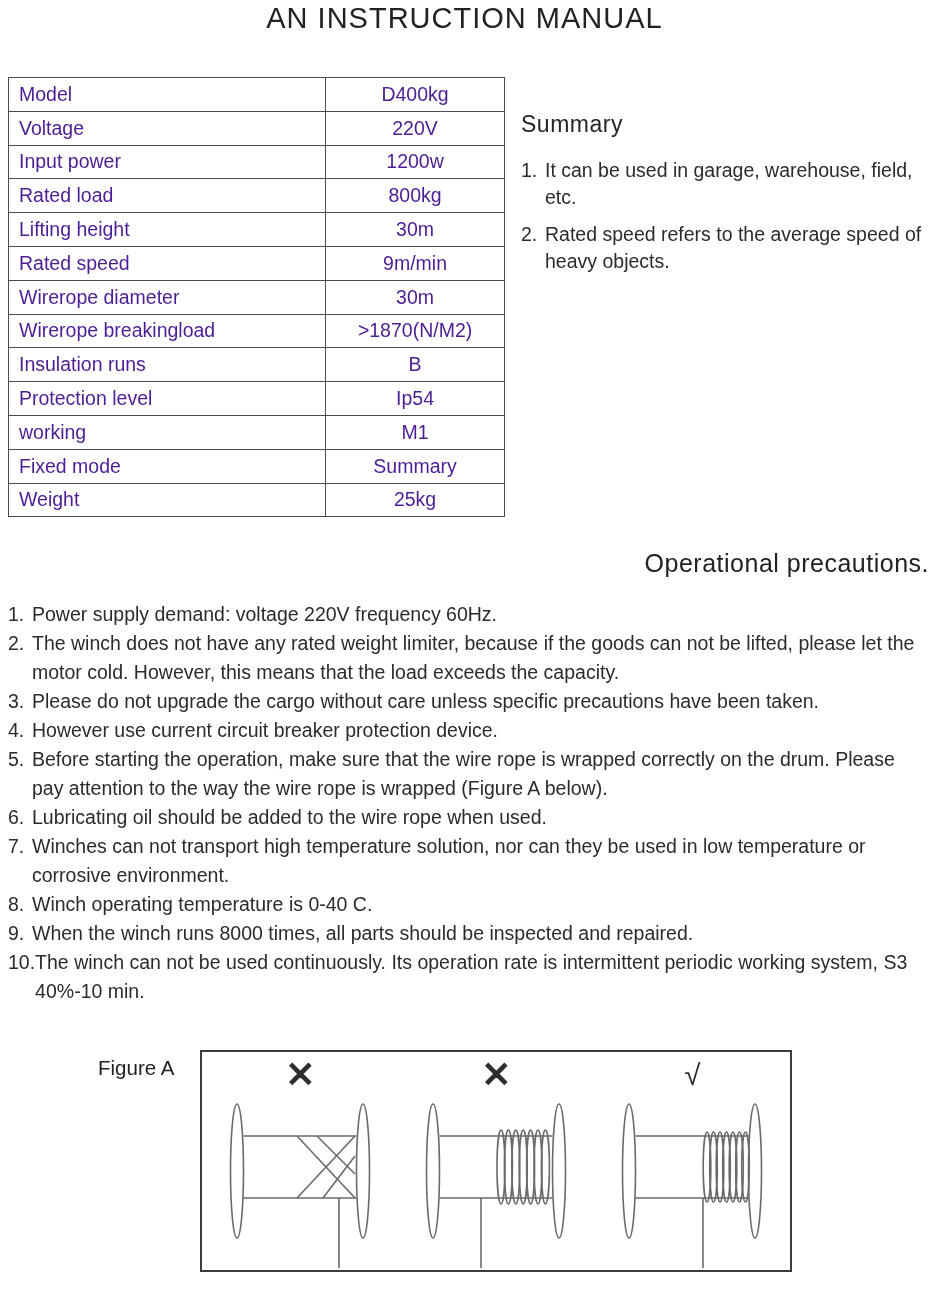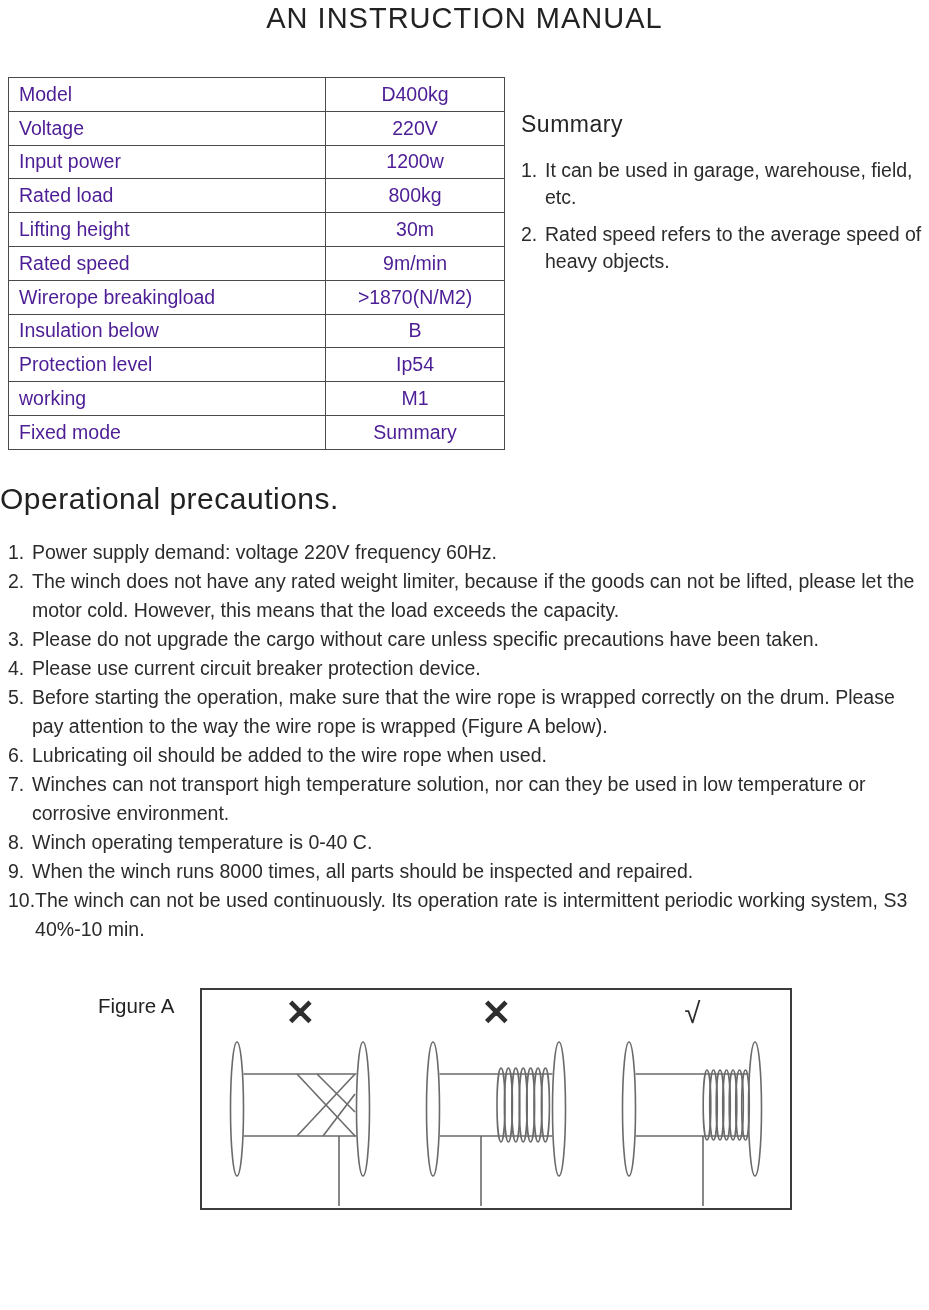--- a/index.html
+++ b/index.html
@@ -42,22 +42,22 @@
   .summary-heading {
     font-size: 23px; font-weight: normal; color: #262626;
     margin-bottom: 19px; letter-spacing: 0.5px;
   }
   .hang { display: flex; font-size: 19.5px; line-height: 1.38; color: #2b2b2b; }
   .summary .hang { margin-bottom: 10px; }
   .hang .num { flex: 0 0 auto; min-width: 24px; }
   .hang .txt { flex: 1 1 auto; }
 
   .prec-heading {
-    text-align: left;
-    font-size: 30px;
+    text-align: right;
+    font-size: 25px;
     font-weight: normal;
     letter-spacing: 0.5px;
     margin-top: 32px;
     color: #222;
   }
 
   .prec-list { margin: 22px 8px 0 8px; }
   .prec-list .hang { line-height: 29px; }
 
   .figure-row { display: flex; margin-top: 44px; align-items: flex-start; padding-left: 36px; }
@@ -112,38 +112,46 @@
           </tr>
         <tr>
             <td class="lbl">Lifting height</td>
             <td class="val">30m</td>
           </tr>
         <tr>
             <td class="lbl">Rated speed</td>
             <td class="val">9m/min</td>
           </tr>
         <tr>
+            <td class="lbl">Wirerope diameter</td>
+            <td class="val">30m</td>
+          </tr>
+        <tr>
             <td class="lbl">Wirerope breakingload</td>
             <td class="val">&gt;1870(N/M2)</td>
           </tr>
         <tr>
-            <td class="lbl">Insulation below</td>
+            <td class="lbl">Insulation runs</td>
             <td class="val">B</td>
           </tr>
         <tr>
             <td class="lbl">Protection level</td>
             <td class="val">Ip54</td>
           </tr>
         <tr>
             <td class="lbl">working</td>
             <td class="val">M1</td>
           </tr>
         <tr>
             <td class="lbl">Fixed mode</td>
             <td class="val">Summary</td>
+          </tr>
+        <tr>
+            <td class="lbl">Weight</td>
+            <td class="val">25kg</td>
           </tr>
       </tbody>
     </table>
 
     <div class="summary">
       <h2 class="summary-heading">Summary</h2>
       <div class="hang">
         <span class="num">1.</span>
         <span class="txt">It can be used in garage, warehouse, field, etc.</span>
       </div>
@@ -165,21 +173,21 @@
     <div class="hang">
         <span class="num">2.</span>
         <span class="txt">The winch does not have any rated weight limiter, because if the goods can not be lifted, please let the motor cold. However, this means that the load exceeds the capacity.</span>
       </div>
     <div class="hang">
         <span class="num">3.</span>
         <span class="txt">Please do not upgrade the cargo without care unless specific precautions have been taken.</span>
       </div>
     <div class="hang">
         <span class="num">4.</span>
-        <span class="txt">Please use current circuit breaker protection device.</span>
+        <span class="txt">However use current circuit breaker protection device.</span>
       </div>
     <div class="hang">
         <span class="num">5.</span>
         <span class="txt">Before starting the operation, make sure that the wire rope is wrapped correctly on the drum. Please pay attention to the way the wire rope is wrapped (Figure A below).</span>
       </div>
     <div class="hang">
         <span class="num">6.</span>
         <span class="txt">Lubricating oil should be added to the wire rope when used.</span>
       </div>
     <div class="hang">

